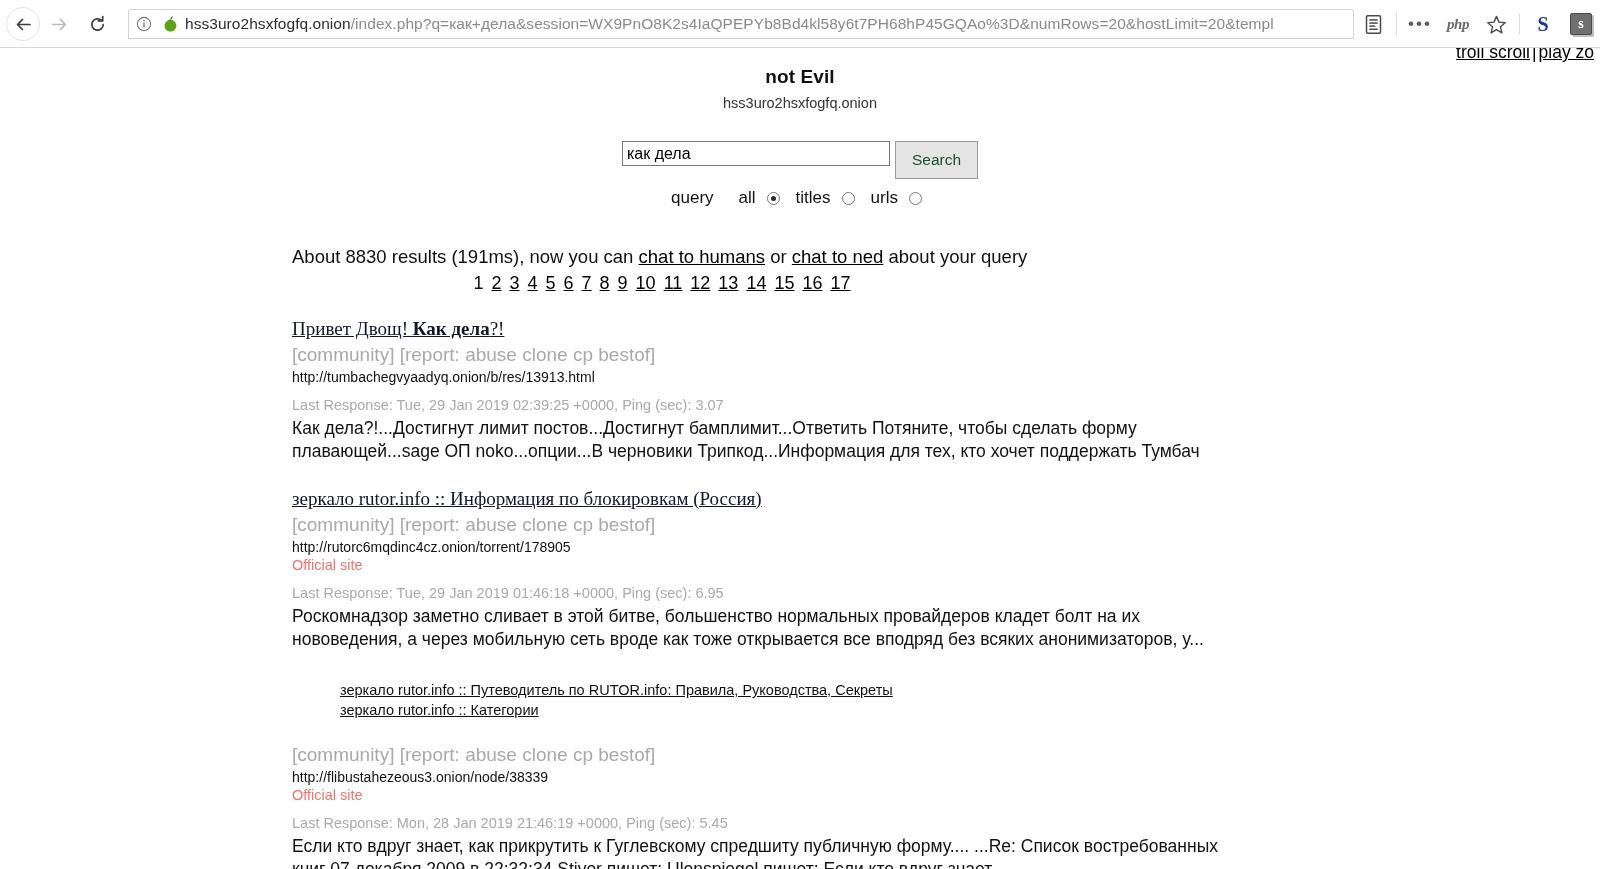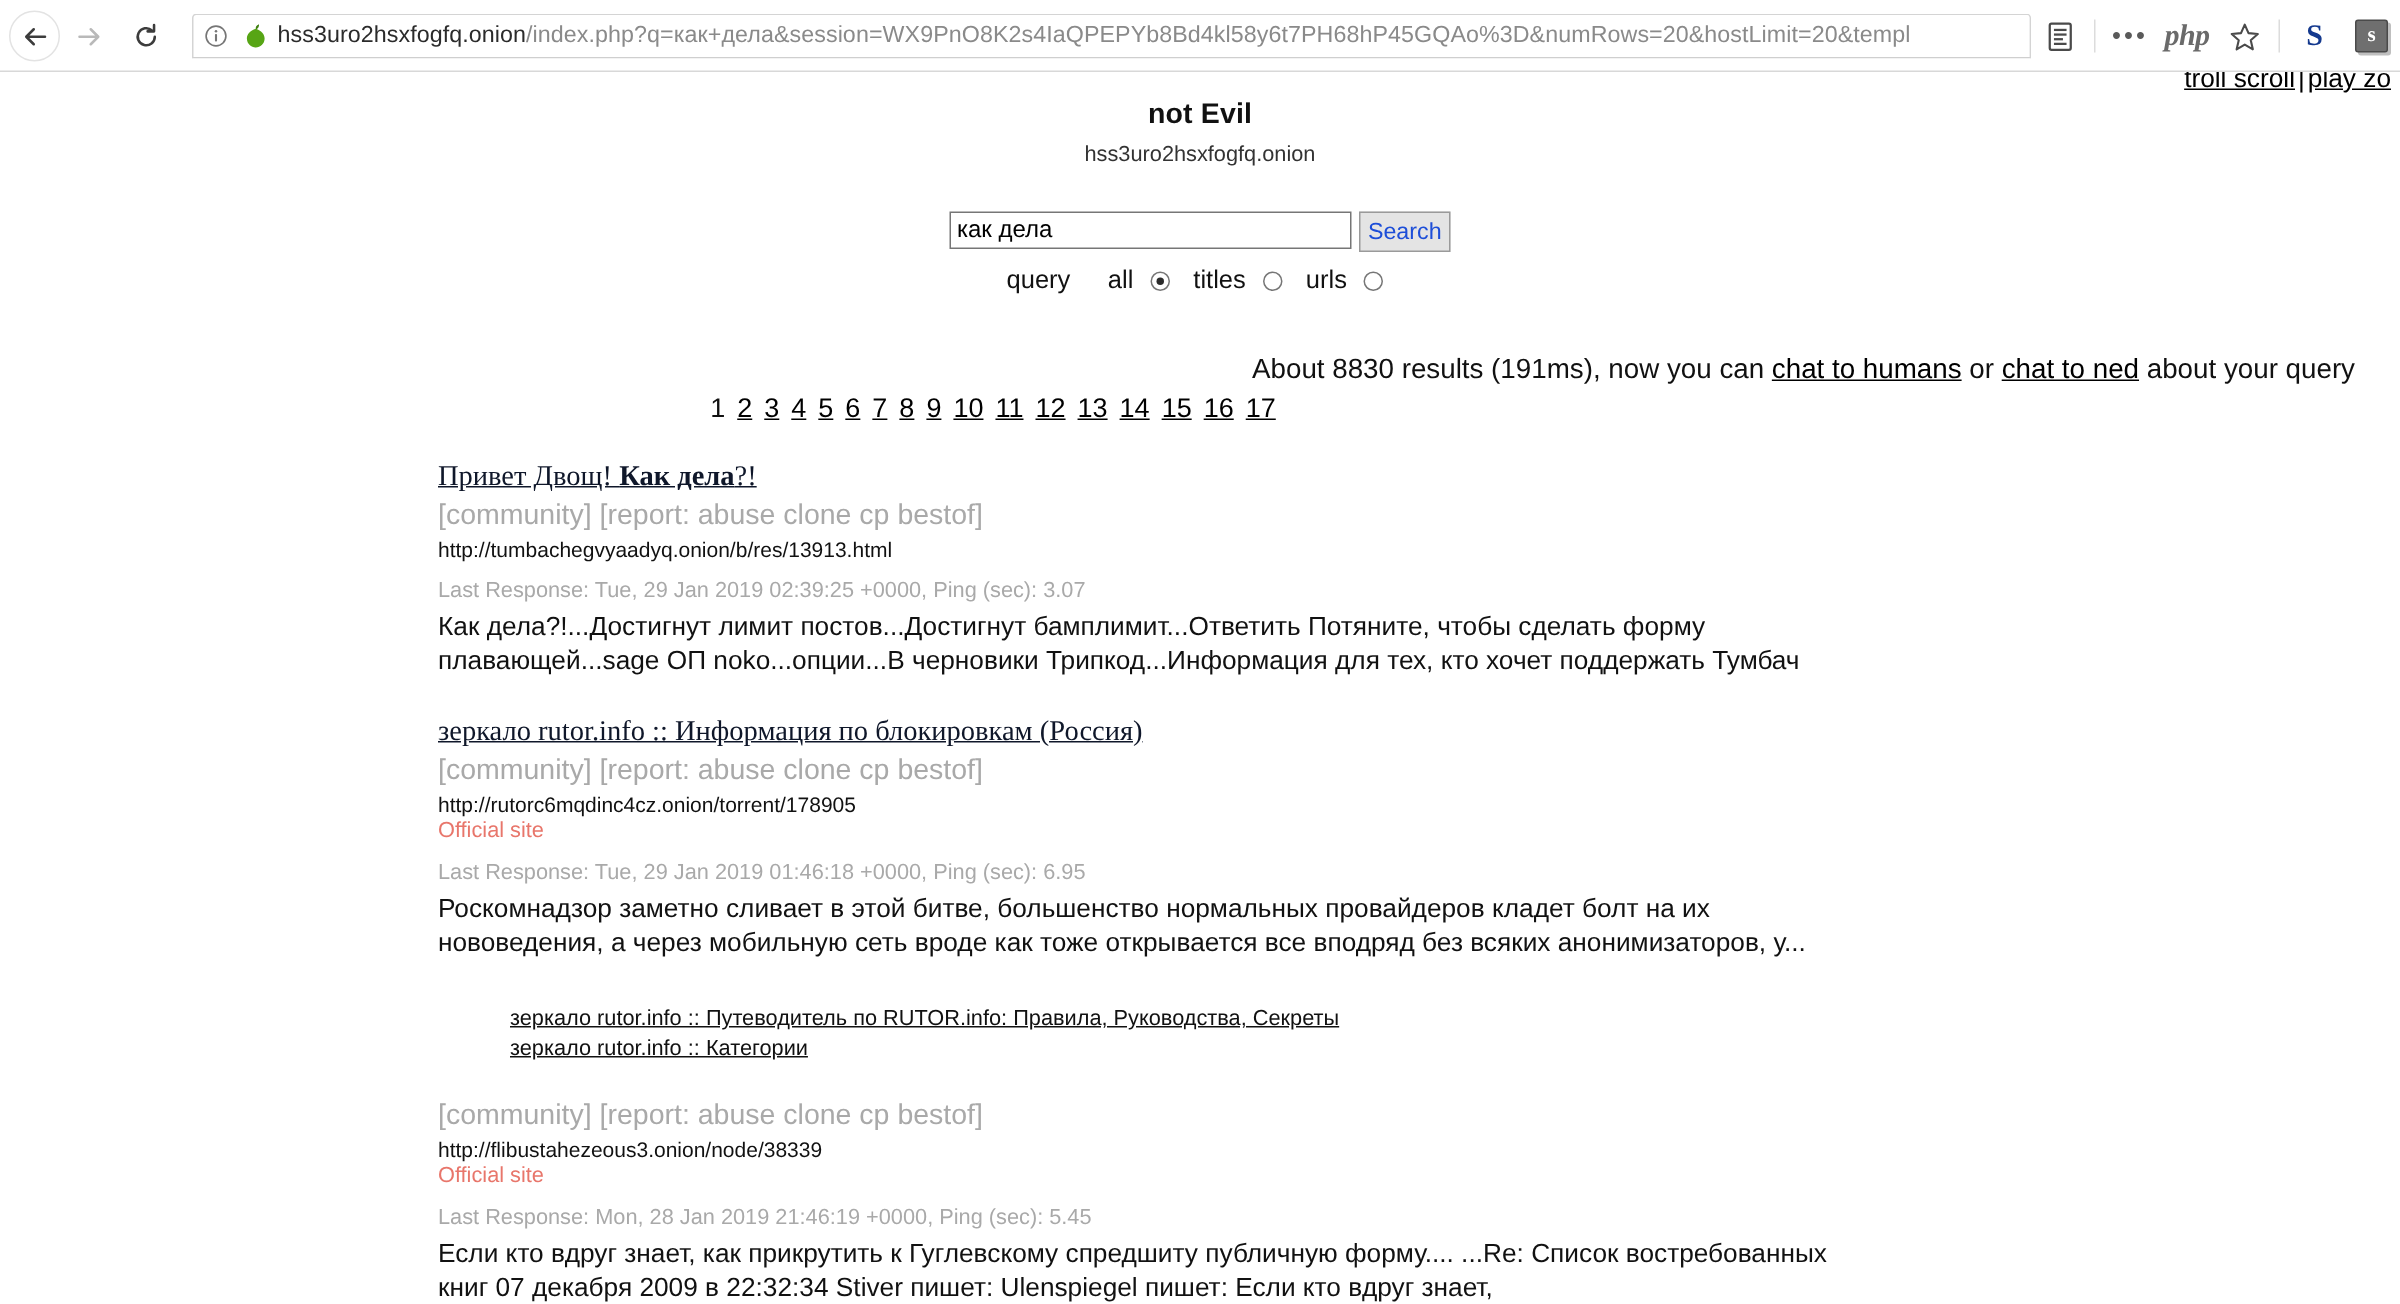--- a/index.html
+++ b/index.html
@@ -91,21 +91,21 @@
     width: 38px; height: 36px;
     display: flex; align-items: center; justify-content: center;
   }
   .tb-sep {
     width: 1px; height: 22px; background: #dcdcdc; margin: 0 4px;
   }
   #php-icon {
     font-family: "Liberation Serif", serif;
     font-style: italic;
     font-weight: bold;
-    font-size: 20px;
+    font-size: 15px;
     color: #6a6a6a;
     letter-spacing: -0.4px;
   }
   #dots-icon { letter-spacing: 2px; font-size: 17px; color: #5a5a5a; line-height: 8px; }
   #ext-s-icon {
     font-family: "Liberation Serif", serif;
     font-weight: bold; font-size: 20px; color: #14398e;
   }
   #ext-s2-icon {
     width: 22px; height: 22px;
@@ -159,27 +159,27 @@
     font-size: 16px;
     font-family: "Liberation Sans", sans-serif;
     padding: 1px 4px;
     border: 1px solid #767676;
     background: #fff;
     color: #000;
     outline: none;
   }
   #search-button {
     margin-left: 5px;
-    height: 27px;
-    padding: 0 5px;
+    height: 38px;
+    padding: 0 16px;
     font-size: 15.5px;
     font-family: "Liberation Sans", sans-serif;
     background: #e4e4e4;
     border: 1px solid #9a9a9a;
-    color: #1d4ed8;
+    color: #14532d;
     cursor: pointer;
   }
   #scope-row {
     margin-top: 9px;
     font-size: 17px;
     color: #111;
     display: flex;
     align-items: center;
     justify-content: center;
     gap: 9px;
@@ -207,21 +207,21 @@
   }
 
   #results-wrap {
     margin-top: 38px;
     padding-left: 292px;
     padding-right: 30px;
   }
   #results-summary {
     font-size: 18.5px;
     color: #111;
-    text-align: right;
+    text-align: left;
   }
   #results-summary a { color: #000; text-decoration: underline; cursor: pointer; }
 
   #pagination {
     margin-top: 5px;
     font-size: 18px;
     color: #111;
     text-align: center;
     width: 740px;
   }

